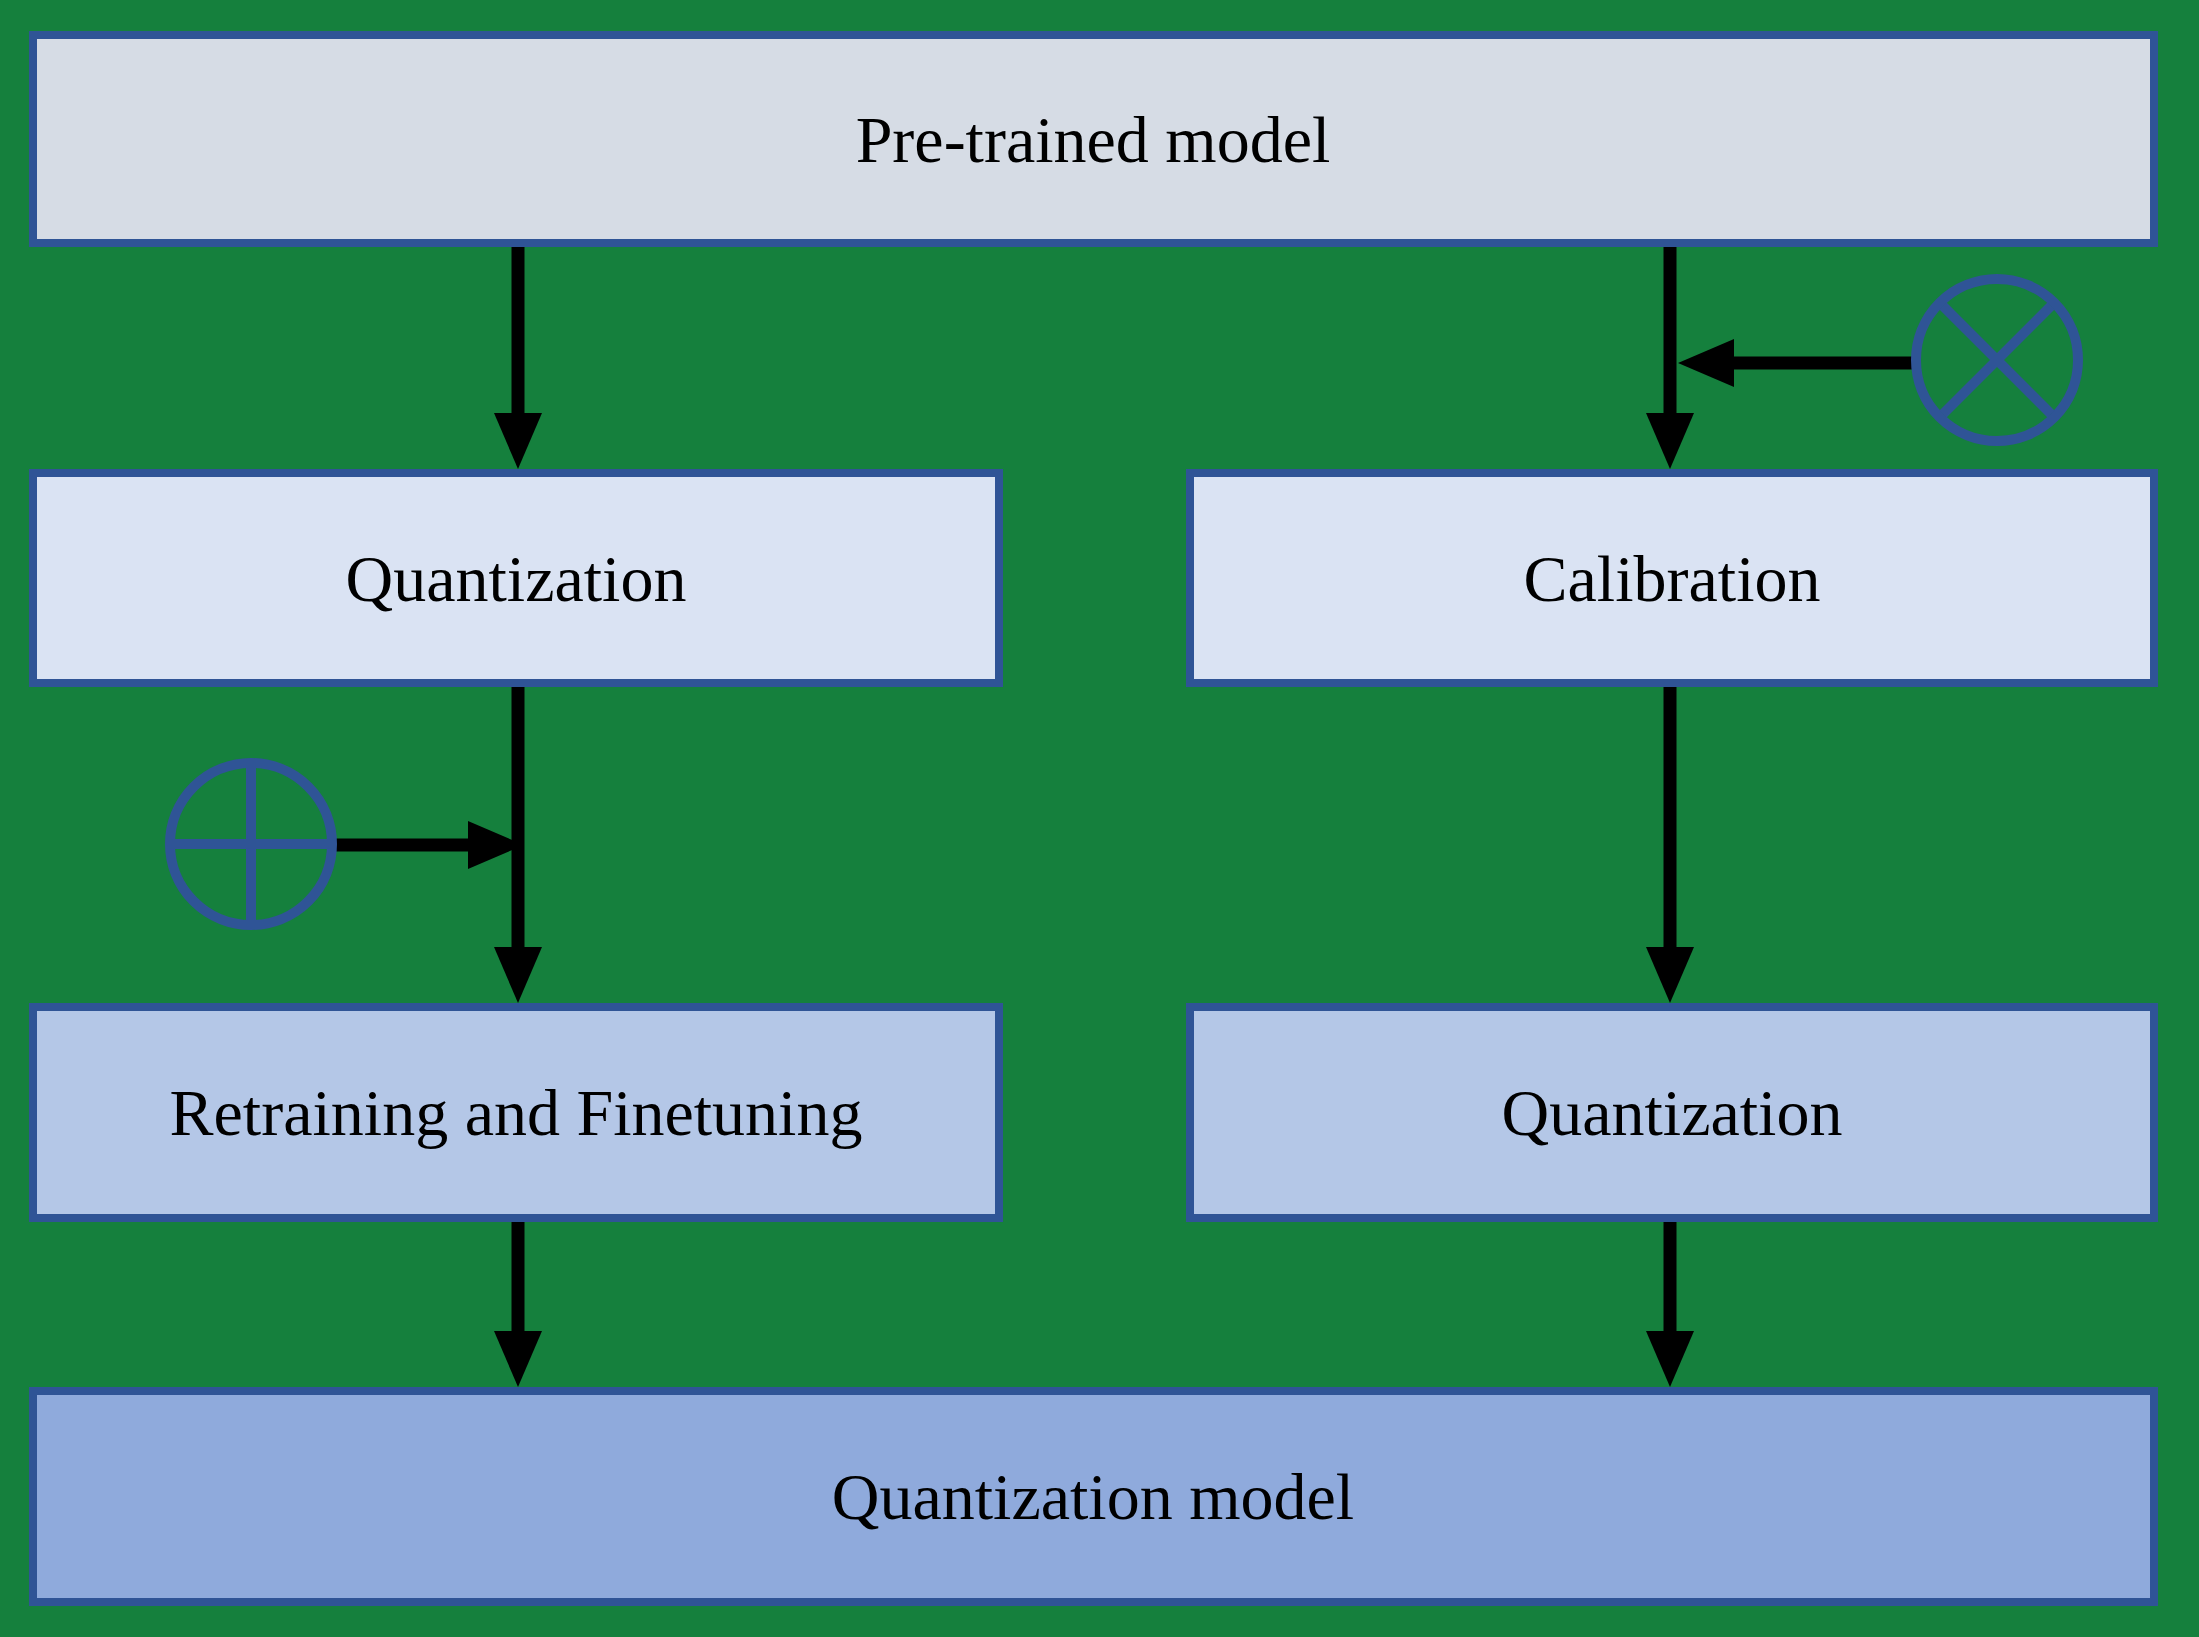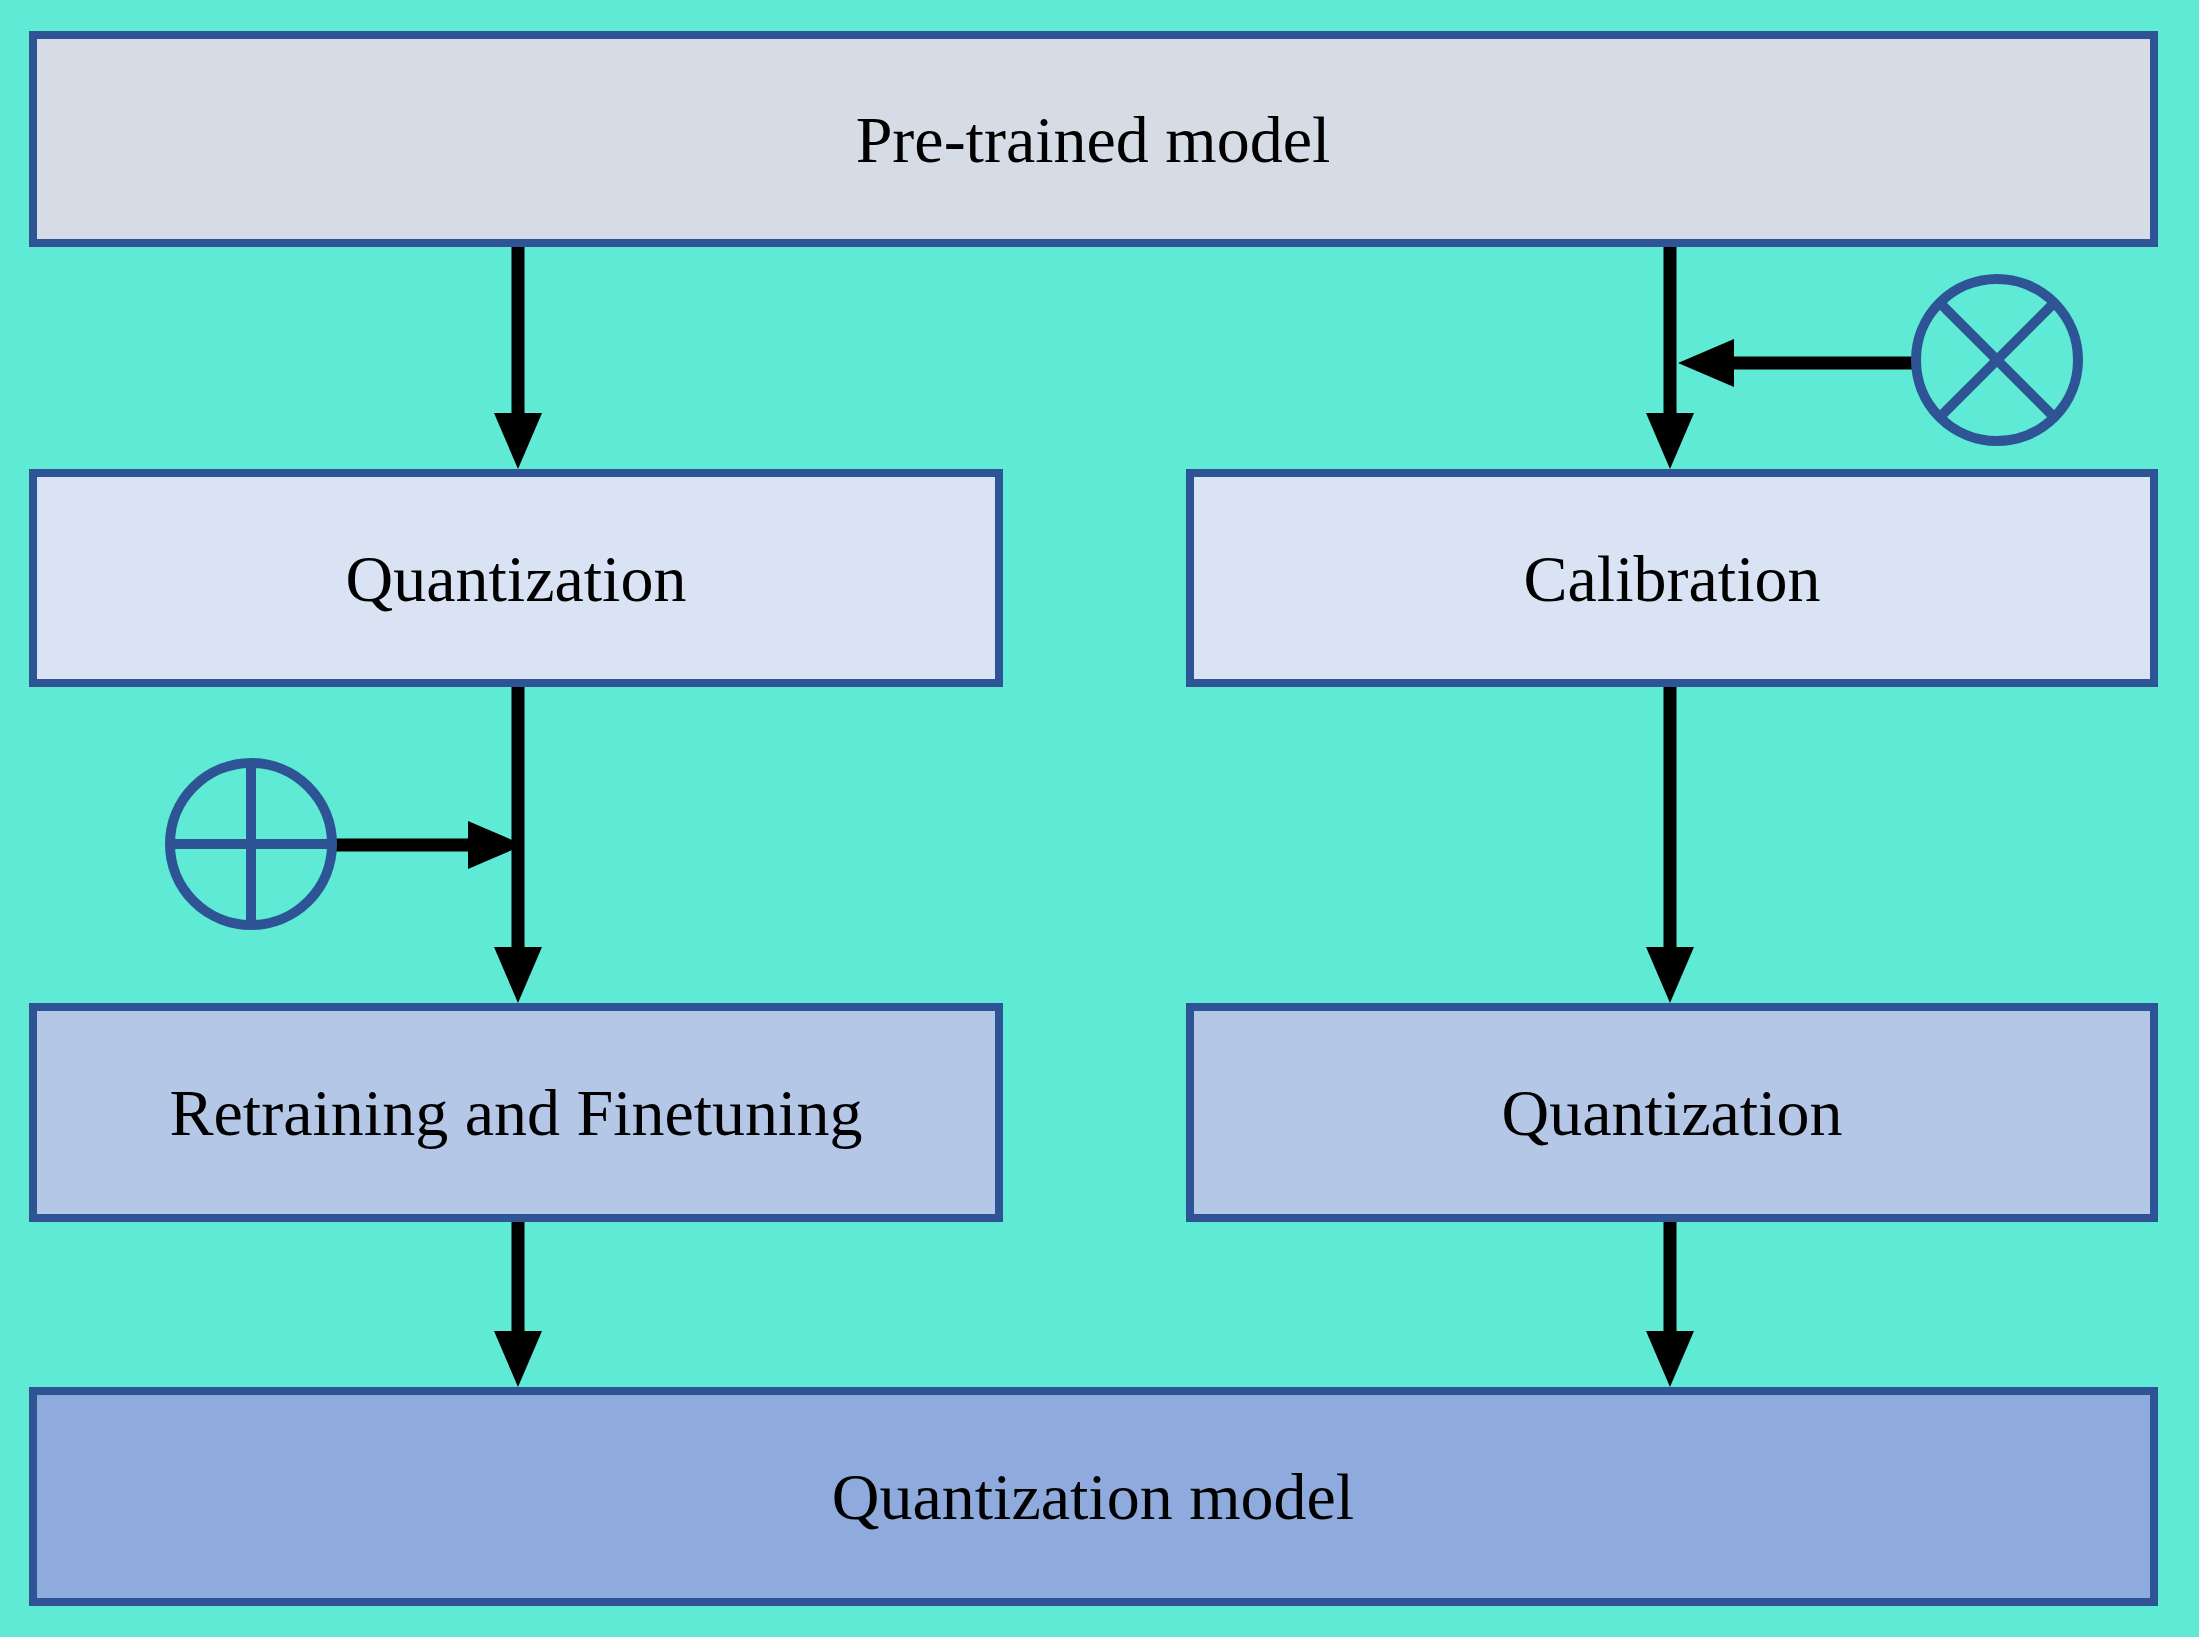--- a/index.html
+++ b/index.html
@@ -1,16 +1,16 @@
 <!DOCTYPE html>
 <html><head>
 <meta charset="utf-8">
 <style>
   html, body { margin: 0; padding: 0; background: #ffffff; }
-  .canvas { position: relative; width: 2199px; height: 1637px; background: #5eead4; overflow: hidden; }
+  .canvas { position: relative; width: 2199px; height: 1637px; background: #15803d; overflow: hidden; }
   svg { display: block; }
   text.node-label {
     font-family: "Liberation Serif", "DejaVu Serif", serif;
     font-size: 66px;
     fill: #000000;
   }
 </style>
 </head>
 <body>
 

